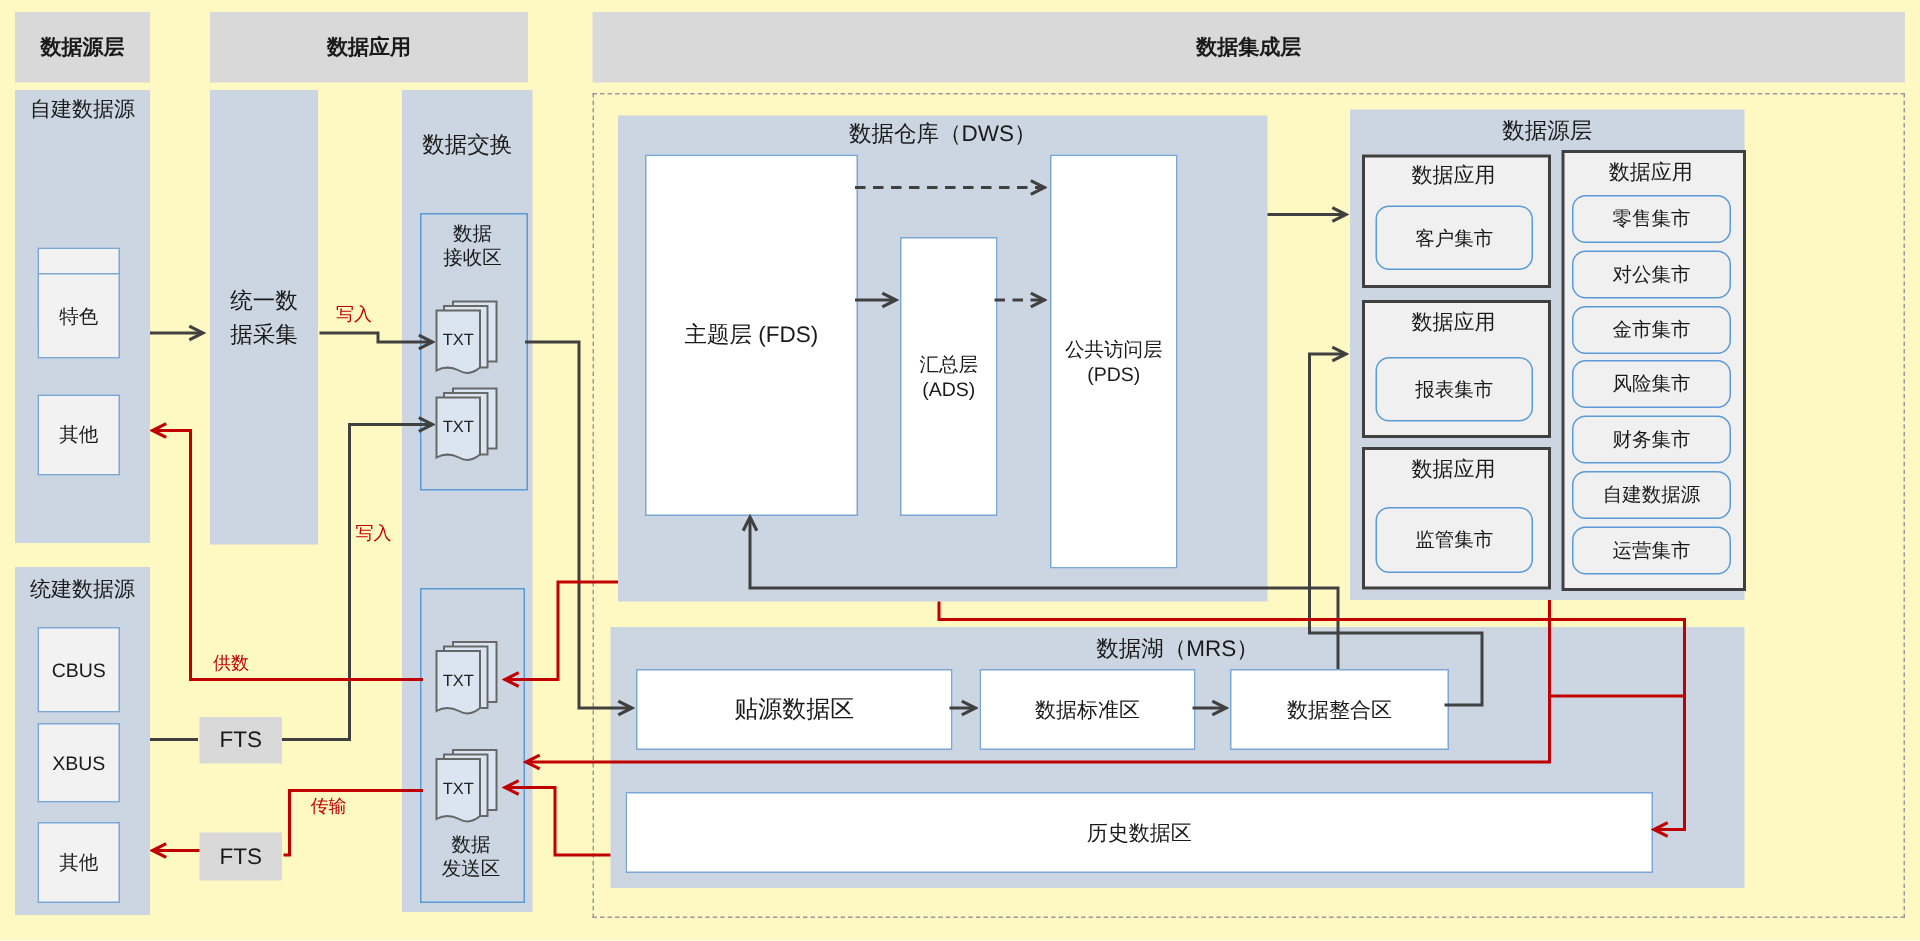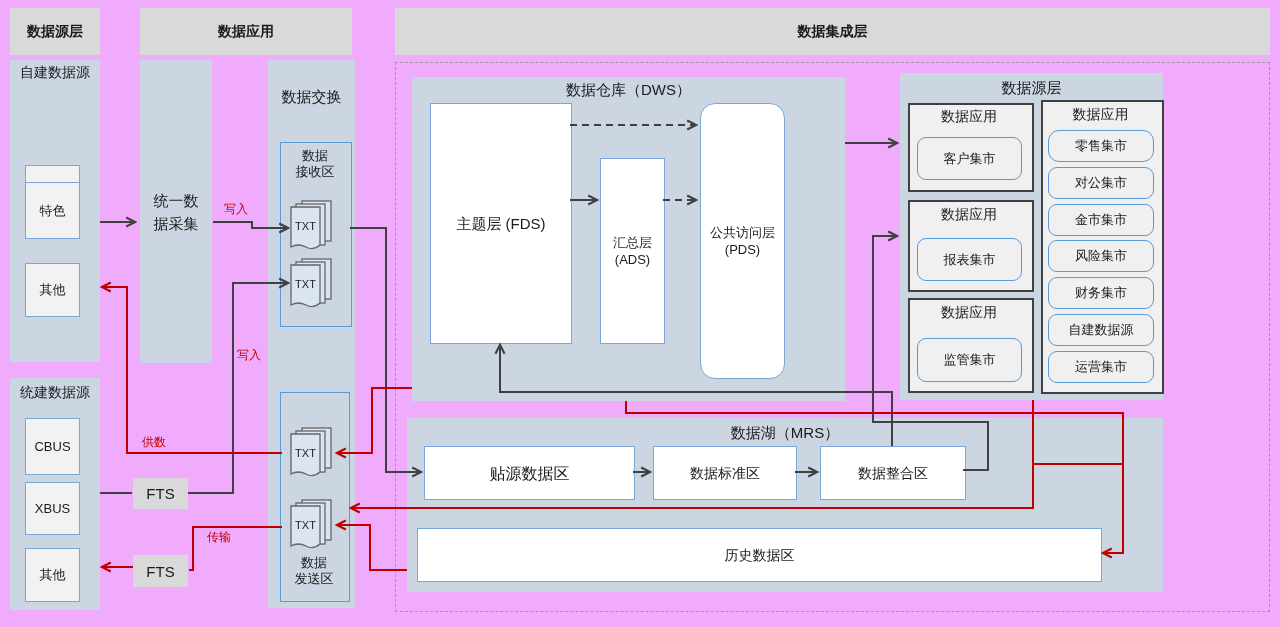--- a/index.html
+++ b/index.html
@@ -1,17 +1,17 @@
 <!DOCTYPE html>
 <html><head>
 <meta charset="utf-8">
 <style>
   html,body{margin:0;padding:0;background:#fff;}
   body{font-family:"Liberation Sans","DejaVu Sans",sans-serif;color:#1a1a1a;}
-  .canvas{position:relative;width:1280px;height:627px;background:#f0abfc;overflow:hidden;}
+  .canvas{position:relative;width:1280px;height:627px;background:#fef9c3;overflow:hidden;}
   .abs{position:absolute;}
   .c{display:flex;align-items:center;justify-content:center;text-align:center;}
   .hdr{background:#d9d9d9;font-weight:bold;font-size:14px;z-index:3;}
   .panel{background:#ccd5e2;z-index:1;}
   .ptitle{font-size:15px;z-index:4;line-height:18px;}
   .plabel{font-size:14px;z-index:4;}
   .sbox{background:#f2f2f2;border:1px solid #7ba7d7;font-size:13px;z-index:10;}
   .wbox{background:#fff;border:1px solid #7ba7d7;font-size:13px;line-height:17px;z-index:10;}
   .bluebox{border:1px solid #5b9bd5;z-index:6;}
   .appbox{background:#f0f0f0;border:2px solid #404040;z-index:8;}
@@ -102,21 +102,21 @@
 
   <div class="abs dashedbox" style="left:395px;top:62px;width:873px;height:548px;"></div>
 
   <div class="abs panel" style="left:412px;top:77px;width:433px;height:324px;"></div>
   <div class="abs ptitle c" style="left:412px;top:80px;width:433px;height:20px;">数据仓库（DWS）</div>
   <div class="abs wbox c" style="left:430px;top:103px;width:140px;height:239px;font-size:15px;">主题层 (FDS)</div>
   <div class="abs wbox c" style="left:600px;top:158px;width:63px;height:184px;flex-direction:column;">
     <span>汇总层</span>
     <span>(ADS)</span>
   </div>
-  <div class="abs wbox c" style="left:700px;top:103px;width:83px;height:274px;flex-direction:column;border-radius:15px;">
+  <div class="abs wbox c" style="left:700px;top:103px;width:83px;height:274px;flex-direction:column;">
     <span>公共访问层</span>
     <span>(PDS)</span>
   </div>
 
   <div class="abs panel" style="left:900px;top:73px;width:263px;height:327px;"></div>
   <div class="abs ptitle c" style="left:900px;top:78px;width:263px;height:20px;">数据源层</div>
 
   <div class="abs appbox" style="left:908px;top:103px;width:122px;height:85px;"></div>
   <div class="abs apptitle c" style="left:908px;top:108px;width:122px;height:18px;">数据应用</div>
   <div class="abs mart c" style="left:917px;top:137px;width:103px;height:41px;">客户集市</div>
@@ -124,21 +124,21 @@
   <div class="abs appbox" style="left:908px;top:200px;width:122px;height:88px;"></div>
   <div class="abs apptitle c" style="left:908px;top:206px;width:122px;height:18px;">数据应用</div>
   <div class="abs mart c" style="left:917px;top:238px;width:103px;height:41px;">报表集市</div>
 
   <div class="abs appbox" style="left:908px;top:298px;width:122px;height:91px;"></div>
   <div class="abs apptitle c" style="left:908px;top:304px;width:122px;height:18px;">数据应用</div>
   <div class="abs mart c" style="left:917px;top:338px;width:103px;height:42px;">监管集市</div>
 
   <div class="abs appbox" style="left:1041px;top:100px;width:119px;height:290px;"></div>
   <div class="abs apptitle c" style="left:1041px;top:106px;width:119px;height:18px;">数据应用</div>
-  <div class="abs mart c" style="left:1048px;top:130px;width:104px;height:30px;border-radius:11px;">零售集市</div>
+  <div class="abs mart c" style="left:1048px;top:130px;width:104px;height:30px;">零售集市</div>
   <div class="abs mart c" style="left:1048px;top:167px;width:104px;height:30px;">对公集市</div>
   <div class="abs mart c" style="left:1048px;top:204px;width:104px;height:30px;">金市集市</div>
   <div class="abs mart c" style="left:1048px;top:240px;width:104px;height:30px;">风险集市</div>
   <div class="abs mart c" style="left:1048px;top:277px;width:104px;height:30px;">财务集市</div>
   <div class="abs mart c" style="left:1048px;top:314px;width:104px;height:30px;">自建数据源</div>
   <div class="abs mart c" style="left:1048px;top:351px;width:104px;height:30px;">运营集市</div>
 
   <div class="abs panel" style="left:407px;top:418px;width:756px;height:174px;"></div>
   <div class="abs ptitle c" style="left:407px;top:423px;width:756px;height:20px;">数据湖（MRS）</div>
   <div class="abs wbox c" style="left:424px;top:446px;width:209px;height:52px;font-size:16px;">贴源数据区</div>

